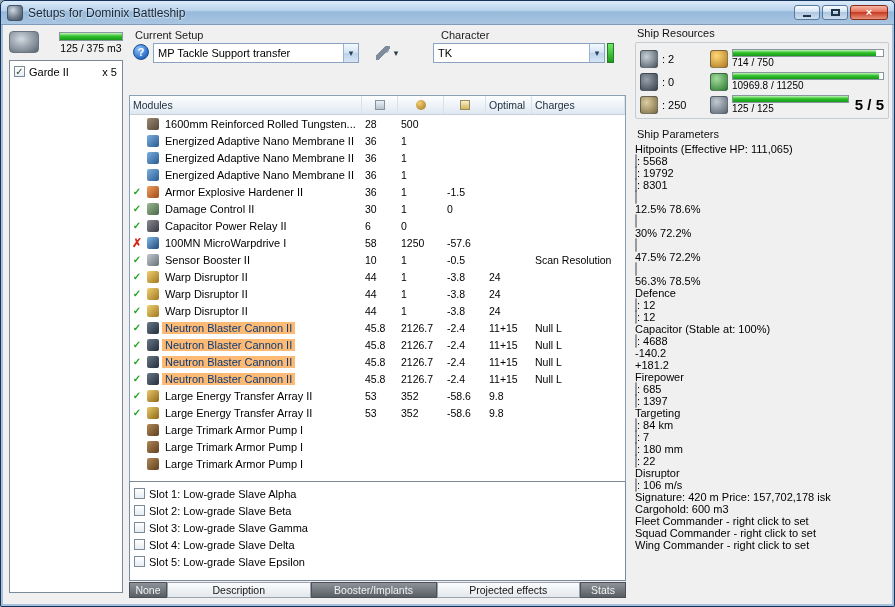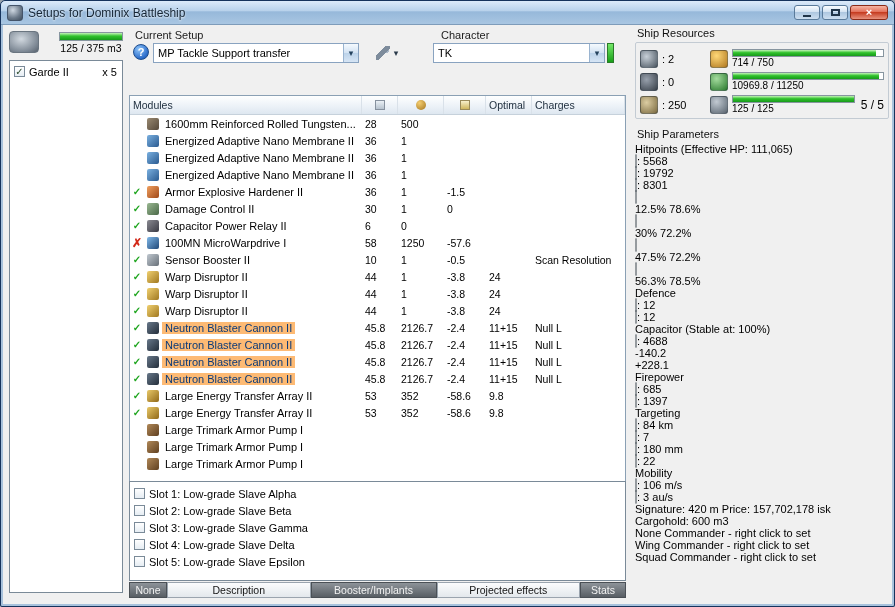--- a/index.html
+++ b/index.html
@@ -93,21 +93,21 @@
   .tab:nth-child(1){flex:0 0 38px;} .tab:nth-child(3){flex:0 0 126px;} .tab:nth-child(5){flex:0 0 46px;}
   
   .right{position:absolute;left:634px;top:26px;width:254px;}
   .sec-title{font-size:11px;color:#101010;margin:0 0 3px 2px;}
   .resbox{border:1px solid #c3cbd3;border-radius:2px;padding:4px 4px 2px;margin-bottom:9px;}
   .res-grid{display:grid;grid-template-columns:64px 1fr;grid-auto-rows:23px;align-items:center;column-gap:6px;}
   .rcell{display:flex;align-items:center;gap:4px;min-width:0;}
   .res-stack{flex:1;min-width:0;}
   .res-stack .pbar{height:8px;}
   .rtext{font-size:10px;line-height:11px;}
-  .rside{font-size:12px;padding-left:2px;white-space:nowrap;}
+  .rside{font-size:15px;padding-left:2px;white-space:nowrap;font-weight:bold;}
   .sicon{width:18px;height:18px;border-radius:3px;flex:0 0 auto;border:1px solid rgba(40,50,60,.45);}
   .sicon.sm{width:15px;height:15px;}
   .ic-turret{background:radial-gradient(circle at 35% 35%,#c8d0d8,#4a5560);}
   .ic-launcher{background:radial-gradient(circle at 35% 35%,#97a0ac,#39414a);}
   .ic-calib{background:radial-gradient(circle at 35% 35%,#dcCDa2,#7a6a40);}
   .ic-pg{background:radial-gradient(circle at 35% 30%,#ffd878,#b07820);}
   .ic-cpu{background:radial-gradient(circle at 35% 30%,#a4dc9e,#2a7a2e);}
   .ic-dronebay{background:radial-gradient(circle at 35% 30%,#c2cad2,#5a6570);}
   .ic-shield{background:radial-gradient(circle at 35% 30%,#a2caf6,#2a5a9a);}
   .ic-armor{background:radial-gradient(circle at 35% 30%,#dcc9a6,#8a7040);}
@@ -608,21 +608,21 @@
           </div>
         </div>
       </div>
       <div class="fbox widef">
         <div class="legend">Capacitor (Stable at: 100%)</div>
         <div class="cap-row">
           <span class="sicon sm ic-cap"></span>
           <span class="val">: 4688</span>
           <div class="cap-stack">
             <div>-140.2</div>
-            <div>+228.1</div>
+            <div>+181.2</div>
           </div>
         </div>
       </div>
     </div>
 
     <div class="row2">
       <div class="fbox narrow">
         <div class="legend">Firepower</div>
         <div class="vstack">
           <div class="vcell">
@@ -652,38 +652,34 @@
           </div>
           <div class="vcell">
             <span class="sicon sm ic-sensor"></span>
             <span class="val">: 22</span>
           </div>
         </div>
       </div>
     </div>
 
     <div class="fbox">
-      <div class="legend">Mobility</div>
+      <div class="legend">Disruptor</div>
       <div class="mob-row">
         <div class="vcell">
           <span class="sicon sm ic-speed"></span>
           <span class="val">: 106 m/s</span>
         </div>
-        <div class="vcell">
-          <span class="sicon sm ic-warp"></span>
-          <span class="val">: 3 au/s</span>
-        </div>
       </div>
     </div>
 
     <div class="rfooter">
       <div class="fline1">
         <span>Signature: 420 m</span>
         <span>Price: 157,702,178 isk</span>
       </div>
       <div class="cargo">Cargohold: 600 m3</div>
-      <div class="cmdline">None Commander - right click to set</div>
+      <div class="cmdline">Fleet Commander - right click to set</div>
+      <div class="cmdline">Squad Commander - right click to set</div>
       <div class="cmdline">Wing Commander - right click to set</div>
-      <div class="cmdline">Squad Commander - right click to set</div>
     </div>
   </div>
 
 </div>
 
 </body></html>

